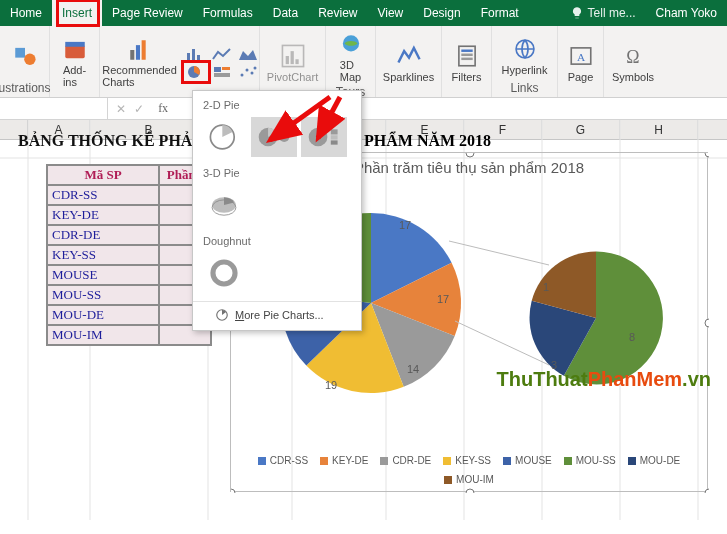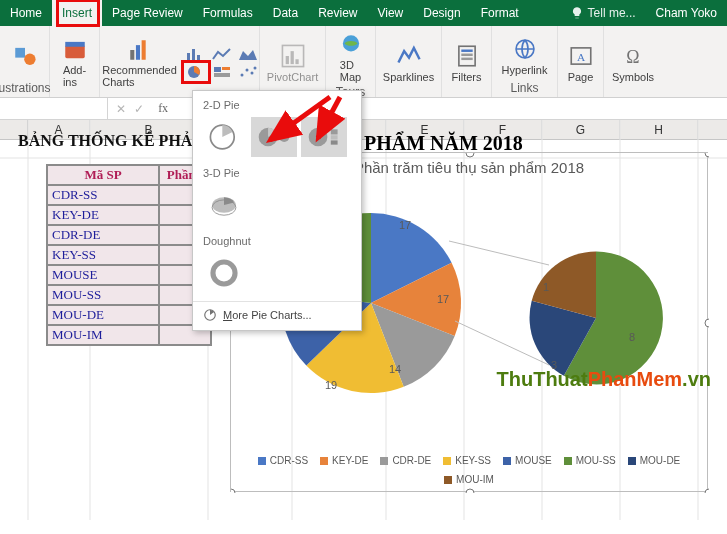--- a/index.html
+++ b/index.html
@@ -104,21 +104,21 @@
   }
   .pie-dropdown .opt {
     width:46px; height:40px;
     display:flex; align-items:center; justify-content:center;
     cursor:pointer;
   }
   .pie-dropdown .opt.sel { background:#d8d8d8; }
   .pie-dropdown .opt svg { width:34px; height:30px; }
   .pie-dropdown .more {
     border-top:1px solid #e2e2e2;
-    padding:6px 10px 4px 10px;
+    padding:6px 10px 4px 22px;
     display:flex; align-items:center; gap:6px;
     font-size:11px; color:#444;
     cursor:pointer;
   }
   .pie-dropdown .more span.u { text-decoration: underline; }
 
   
   .red-arrow {
     position:absolute;
     z-index:60;
@@ -179,21 +179,21 @@
     font-family:"Times New Roman", serif;
     font-weight:700;
     font-size:16px;
     color:#111;
   }
   .sheet-title2 {
     position:absolute;
     left:364px; top:12px;
     font-family:"Times New Roman",serif;
     font-weight:700;
-    font-size:20px;
+    font-size:16px;
   }
   .chart-frame {
     position:absolute;
     left:230px; top:32px;
     width:478px; height:340px;
     border:1px solid #bdbdbd;
   }
   .chart-frame .chart-title {
     text-align:center;
     font-size:15px;
@@ -534,21 +534,21 @@
           <path d="M0 0 L0 -90 A90 90 0 0 1 80.6 -40.3 Z" fill="#4a78c5"></path>
           <path d="M0 0 L80.6 -40.3 A90 90 0 0 1 83.7 33.0 Z" fill="#e7833b"></path>
           <path d="M0 0 L83.7 33.0 A90 90 0 0 1 32.7 83.8 Z" fill="#9a9a9a"></path>
           <path d="M0 0 L32.7 83.8 A90 90 0 0 1 -64.7 62.6 Z" fill="#f0bd33"></path>
           <path d="M0 0 L-64.7 62.6 A90 90 0 0 1 -89.3 -11.6 Z" fill="#3d62a8"></path>
           <path d="M0 0 L-89.3 -11.6 A90 90 0 0 1 0 -90 Z" fill="#5f8f3a"></path>
         </g>
       </svg>
       <span class="datalabel" style="left:128px; top:16px">17</span>
       <span class="datalabel" style="left:166px; top:90px">17</span>
-      <span class="datalabel" style="left:118px; top:160px">14</span>
+      <span class="datalabel" style="left:136px; top:160px">14</span>
       <span class="datalabel" style="left:54px;  top:176px">19</span>
       <span class="datalabel" style="left:8px;   top:104px">15</span>
       <span class="datalabel" style="left:34px;  top:24px">16</span>
     </div>
 
     <svg style="position:absolute; left:0; top:0" width="478" height="340">
       <line x1="218" y1="88" x2="318" y2="112" stroke="#bcbcbc" stroke-width="1"></line>
       <line x1="224" y1="168" x2="318" y2="212" stroke="#bcbcbc" stroke-width="1"></line>
     </svg>
 

